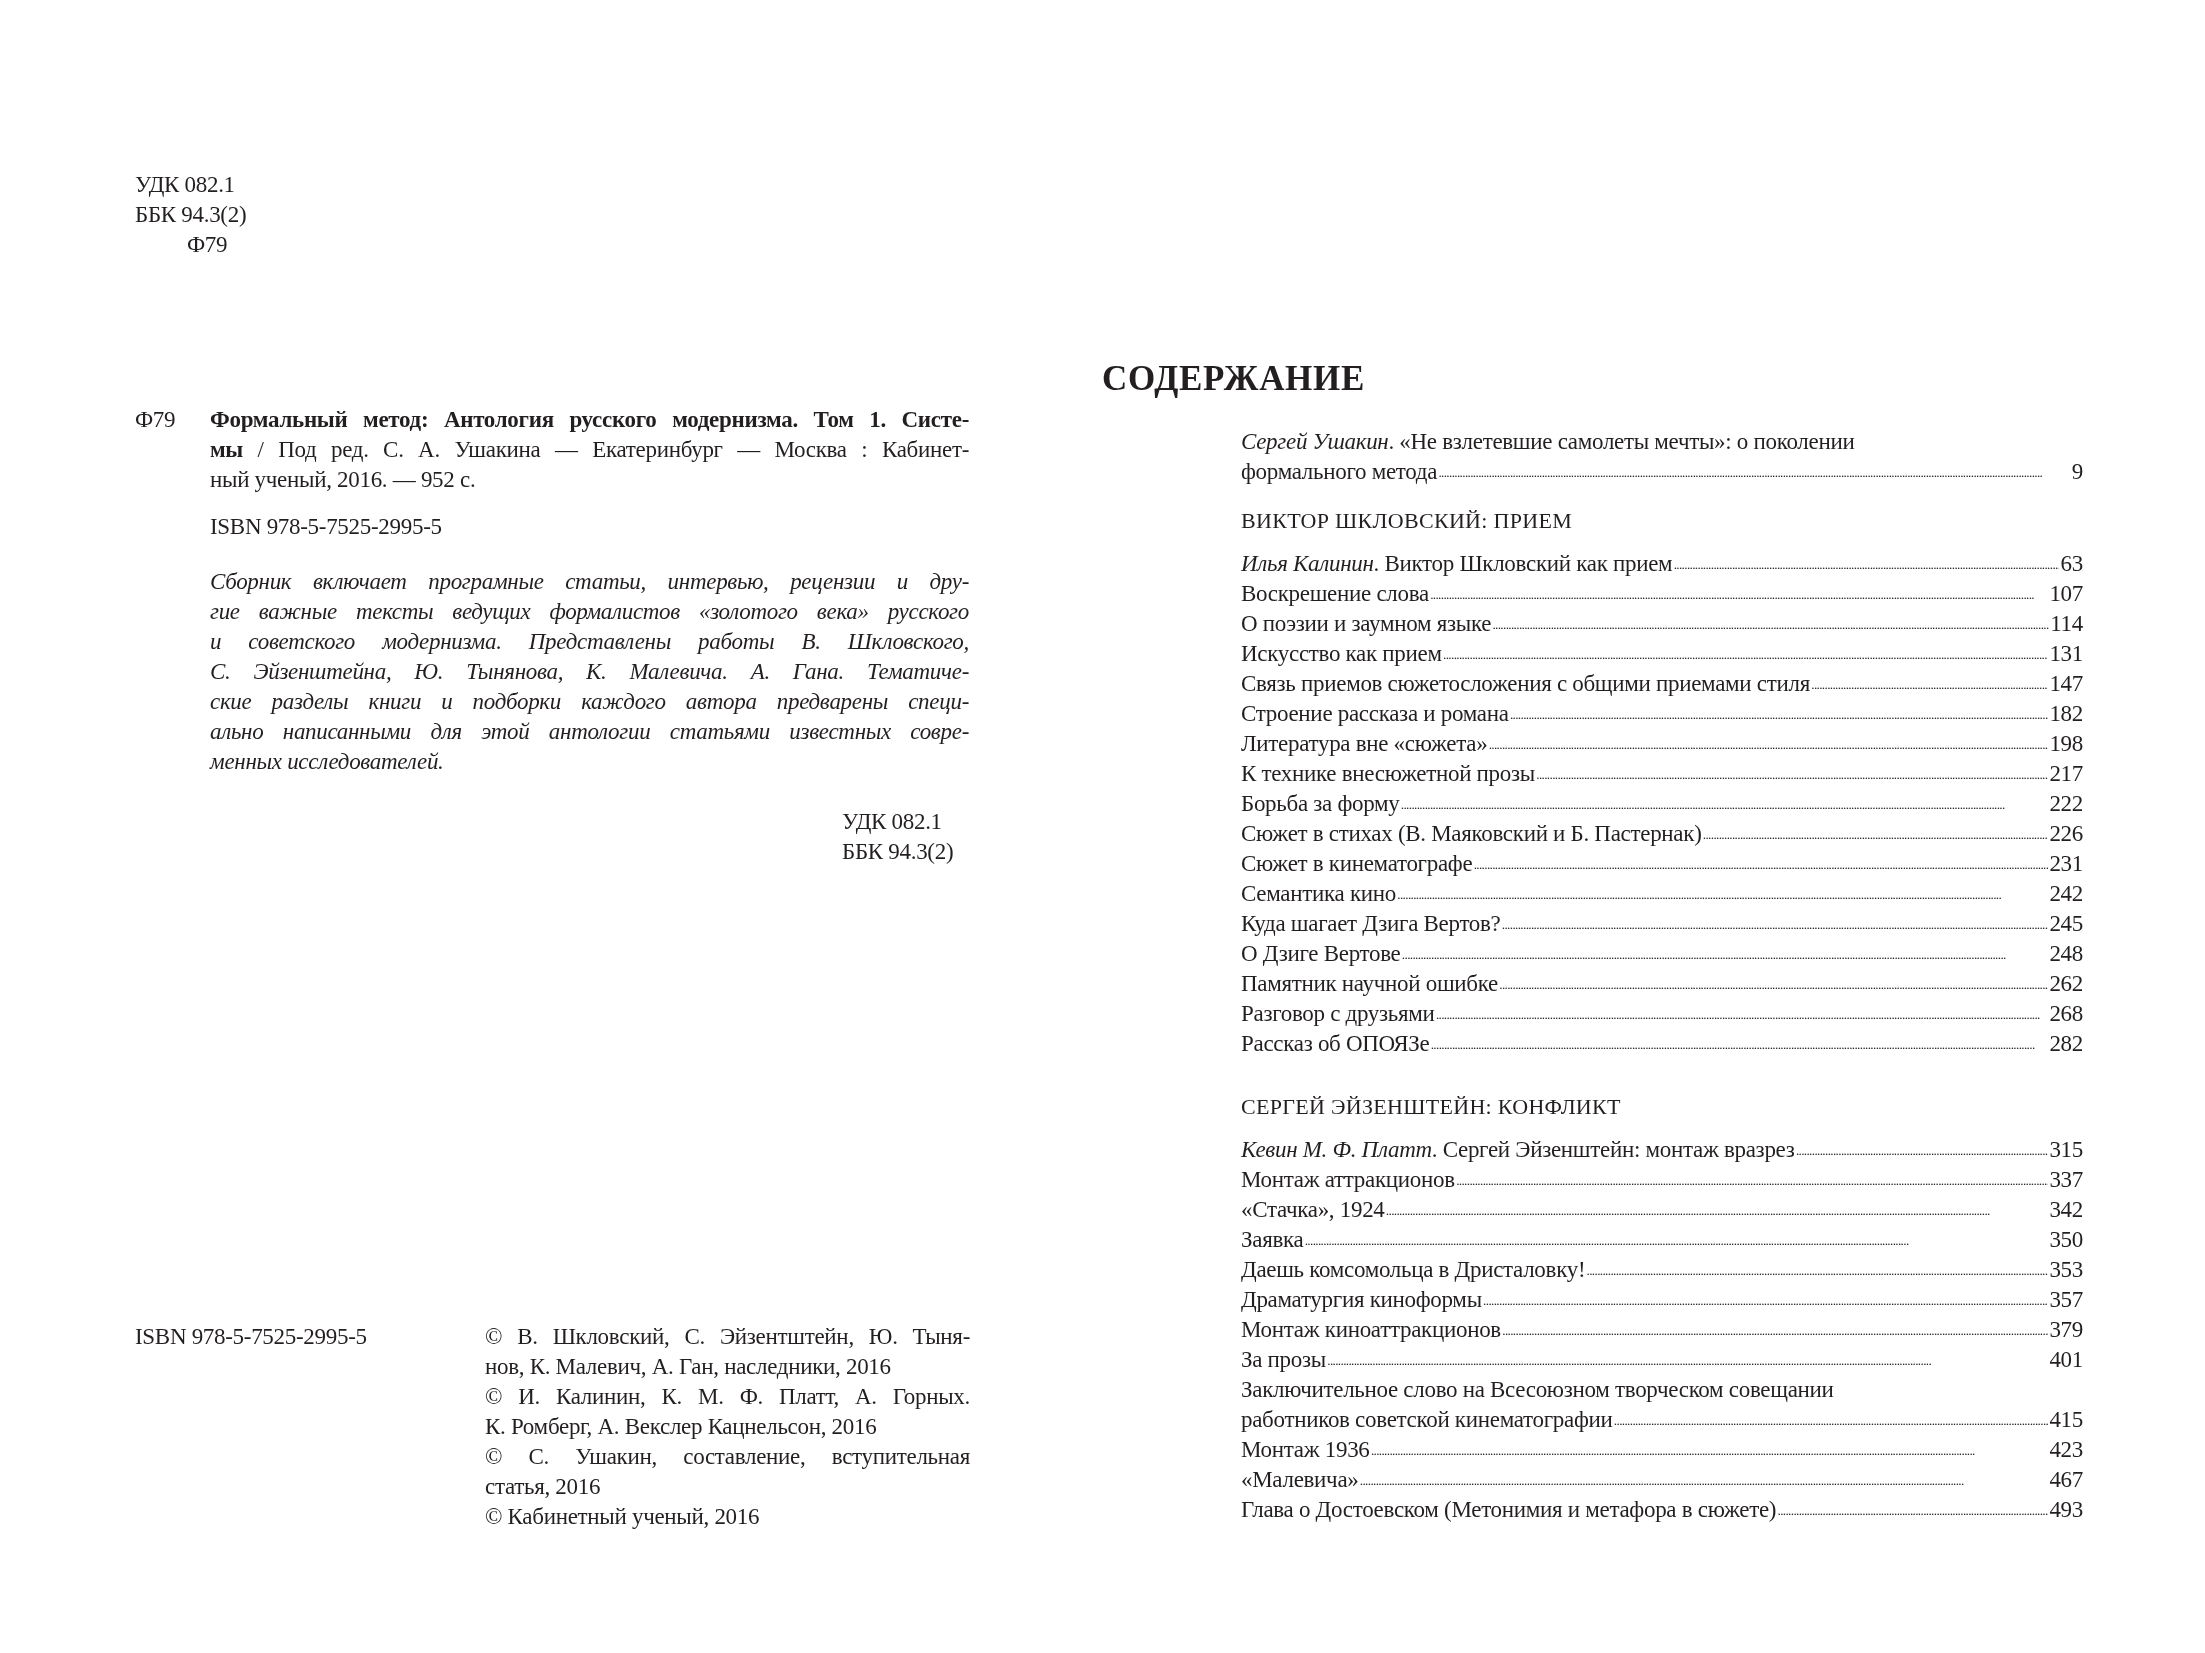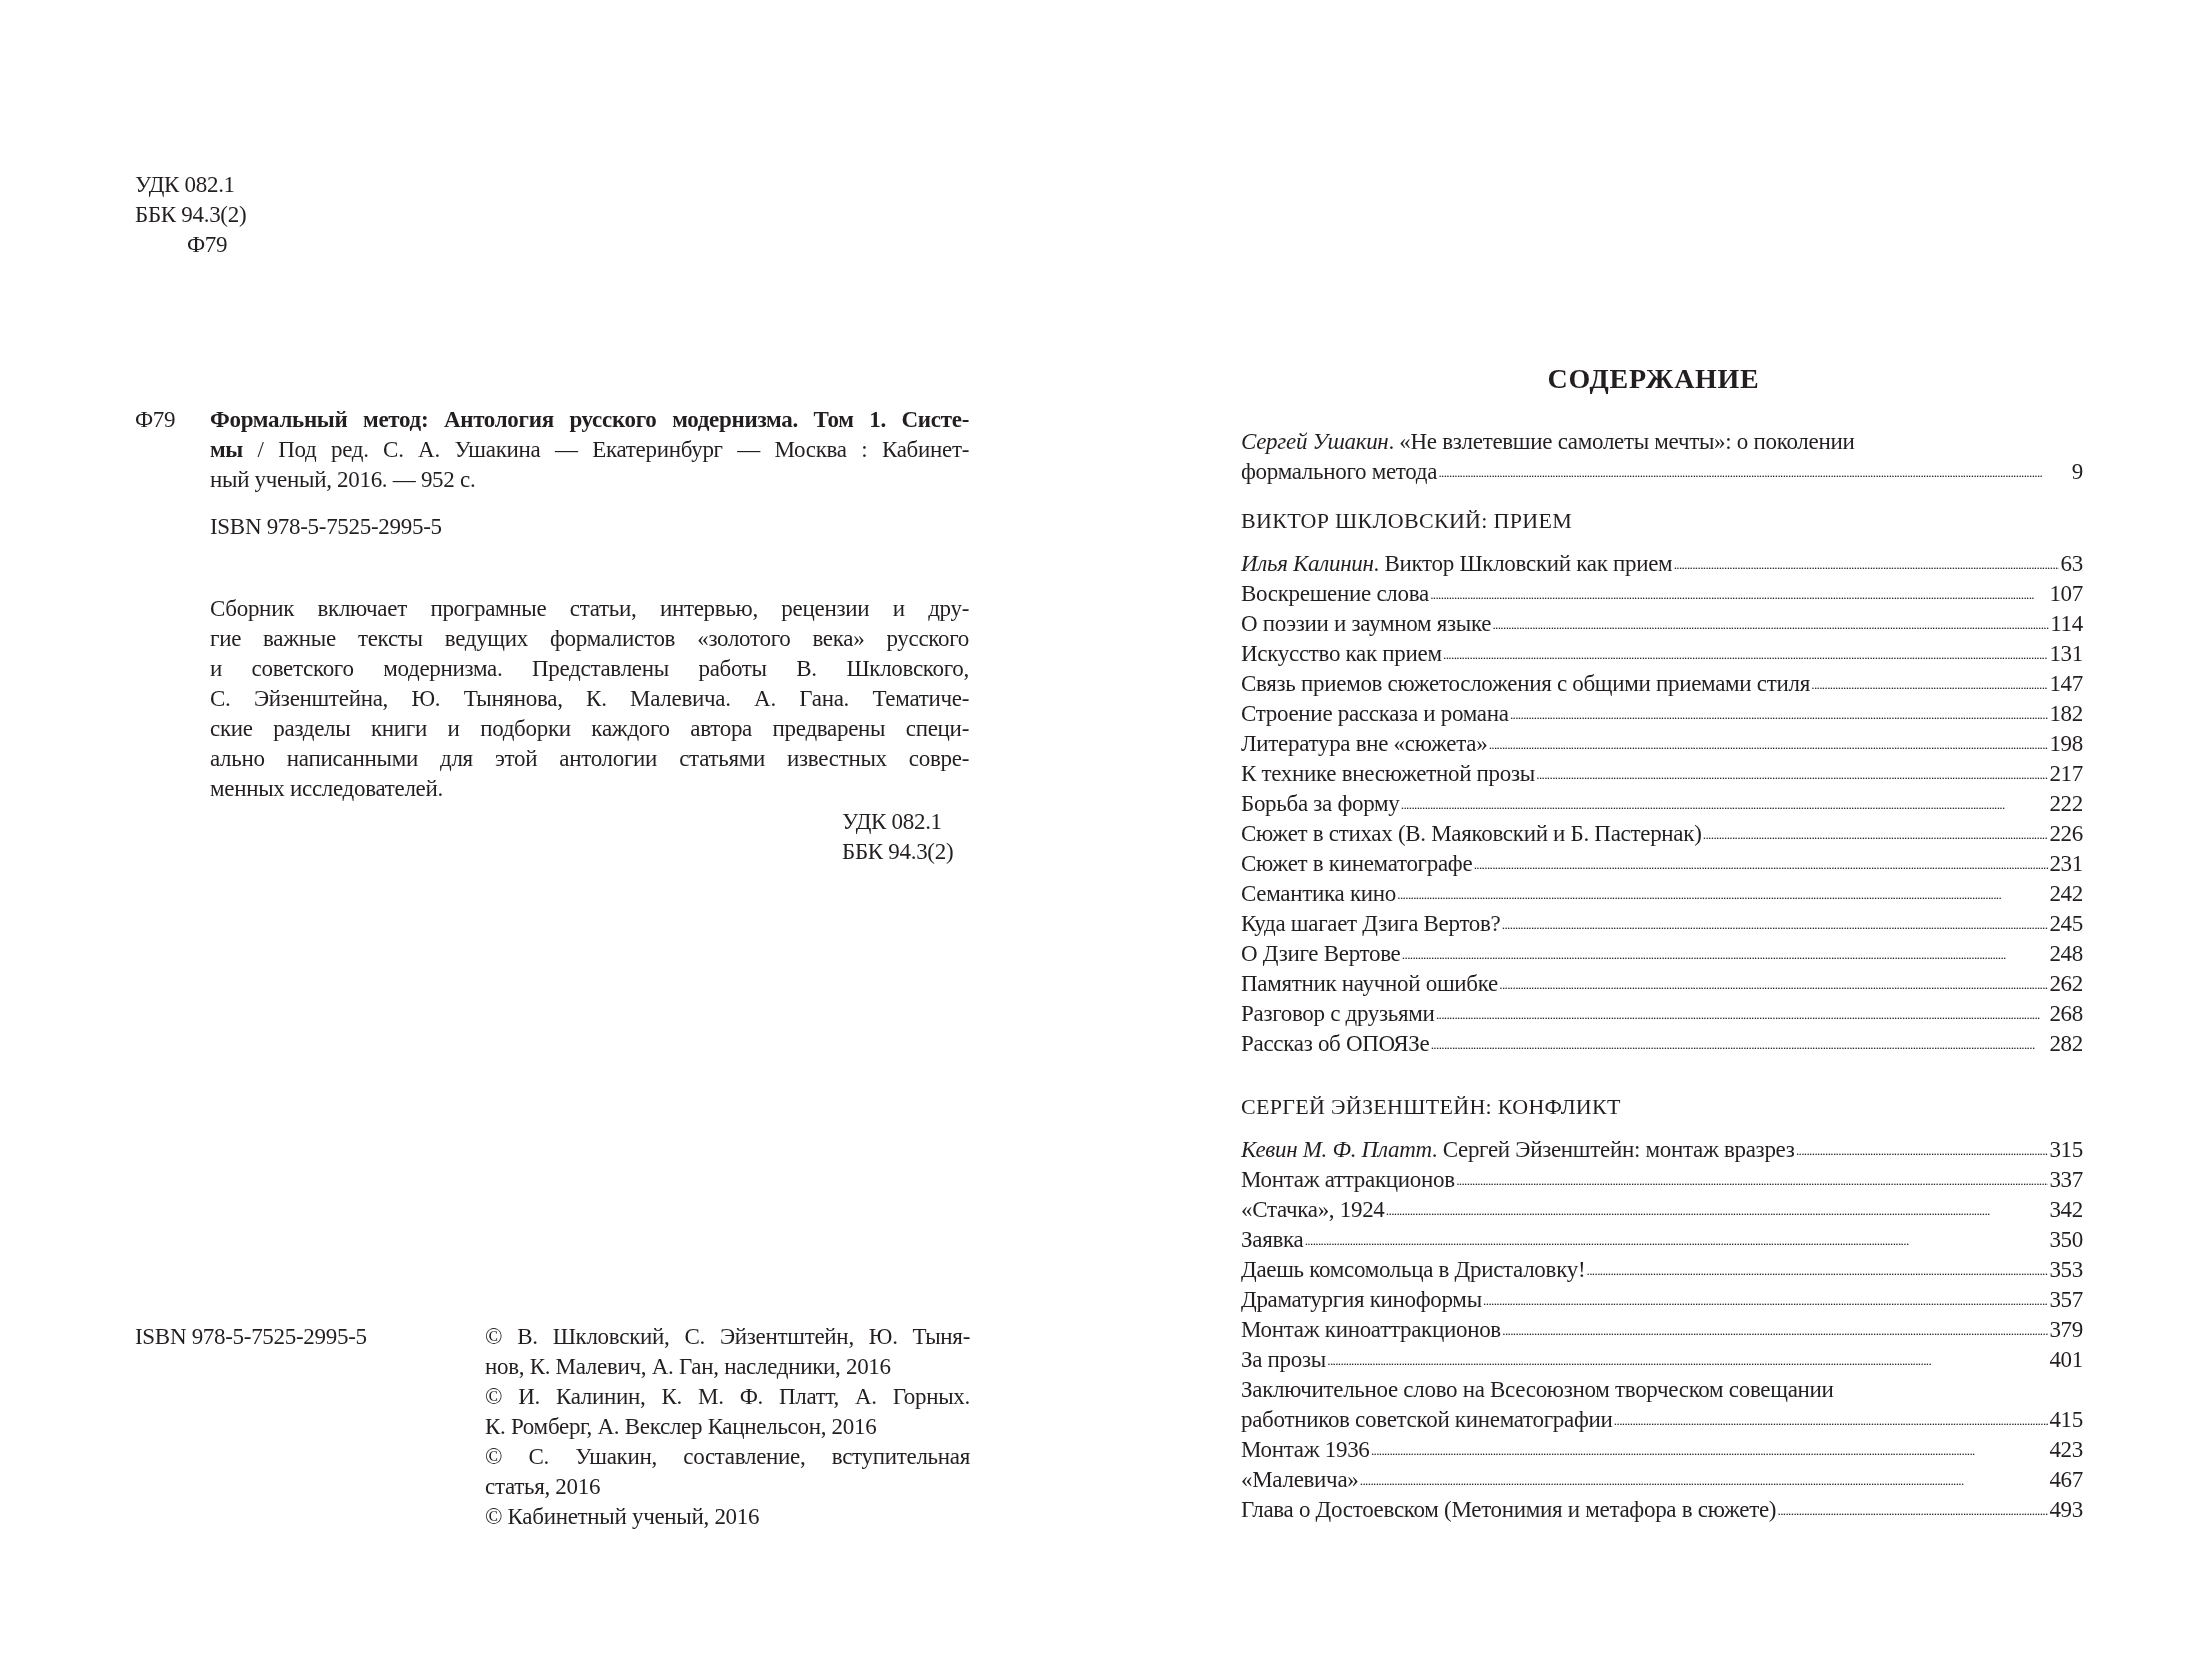--- a/index.html
+++ b/index.html
@@ -20,35 +20,35 @@
   .class-block .author-mark { padding-left: 52px; }
 
   .bib { position: absolute; left: 135px; top: 405px; width: 834px; }
   .bib-mark { position: absolute; left: 0; top: 0; }
   .bib-body { margin-left: 75px; width: 759px; }
   .bib-body .line { white-space: nowrap; text-align: justify; text-align-last: justify; }
   .bib-body .line.last { text-align-last: left; }
   .bib-title { font-weight: bold; }
 
   .isbn-top { position: absolute; left: 210px; top: 512px; }
-  .annotation { position: absolute; left: 210px; top: 594px; width: 759px; }
+  .annotation { position: absolute; left: 210px; top: 567px; width: 759px; font-style: italic; }
   .annotation .line { white-space: nowrap; text-align: justify; text-align-last: justify; }
   .annotation .line.last { text-align-last: left; }
 
   .class-block-2 { position: absolute; left: 842px; top: 807px; }
 
   .isbn-bottom { position: absolute; left: 135px; top: 1322px; }
   .copyrights { position: absolute; left: 485px; top: 1322px; width: 485px; }
   .copyrights .line { white-space: nowrap; text-align: justify; text-align-last: justify; }
   .copyrights .line.last { text-align-last: left; }
 
   
   .toc-title {
-    position: absolute; left: 0; width: 1103px; top: 360px; text-align: center;
-    font-size: 28px; font-weight: bold; letter-spacing: 0.7px; line-height: 37px;
+    position: absolute; left: 0; width: 1103px; top: 360px; 
+    font-size: 35px; font-weight: bold; letter-spacing: 0.7px; line-height: 37px;
   }
   .toc { position: absolute; left: 139px; top: 427px; width: 842px; }
   .toc-row { display: flex; align-items: baseline; white-space: nowrap; }
   .toc-row .ttl { flex: 0 0 auto; }
   .toc-row .ttl i { font-style: italic; text-align: center; }
   .toc-row .dots {
     flex: 1 1 auto; overflow: hidden; margin: 0 1.3px; position: relative; height: 20px;
   }
   .toc-row .dots::after {
     content: ". . . . . . . . . . . . . . . . . . . . . . . . . . . . . . . . . . . . . . . . . . . . . . . . . . . . . . . . . . . . . . . . . . . . . . . . . . . . . . . . . . . . . . . . . . . . . . . . . . . . . . . . . . . . . . . . . . . . . . . . . . . . . . . . . . . . . . . . . . . . . . . . . . . . . . . . . . . . . . . . . . . . . . . . . . . . . . . . . . . . . . . . . . . . . . . . . . . . . . . . . . . . . . . . . . . . . . . . . . . . . . . . . . . .";

